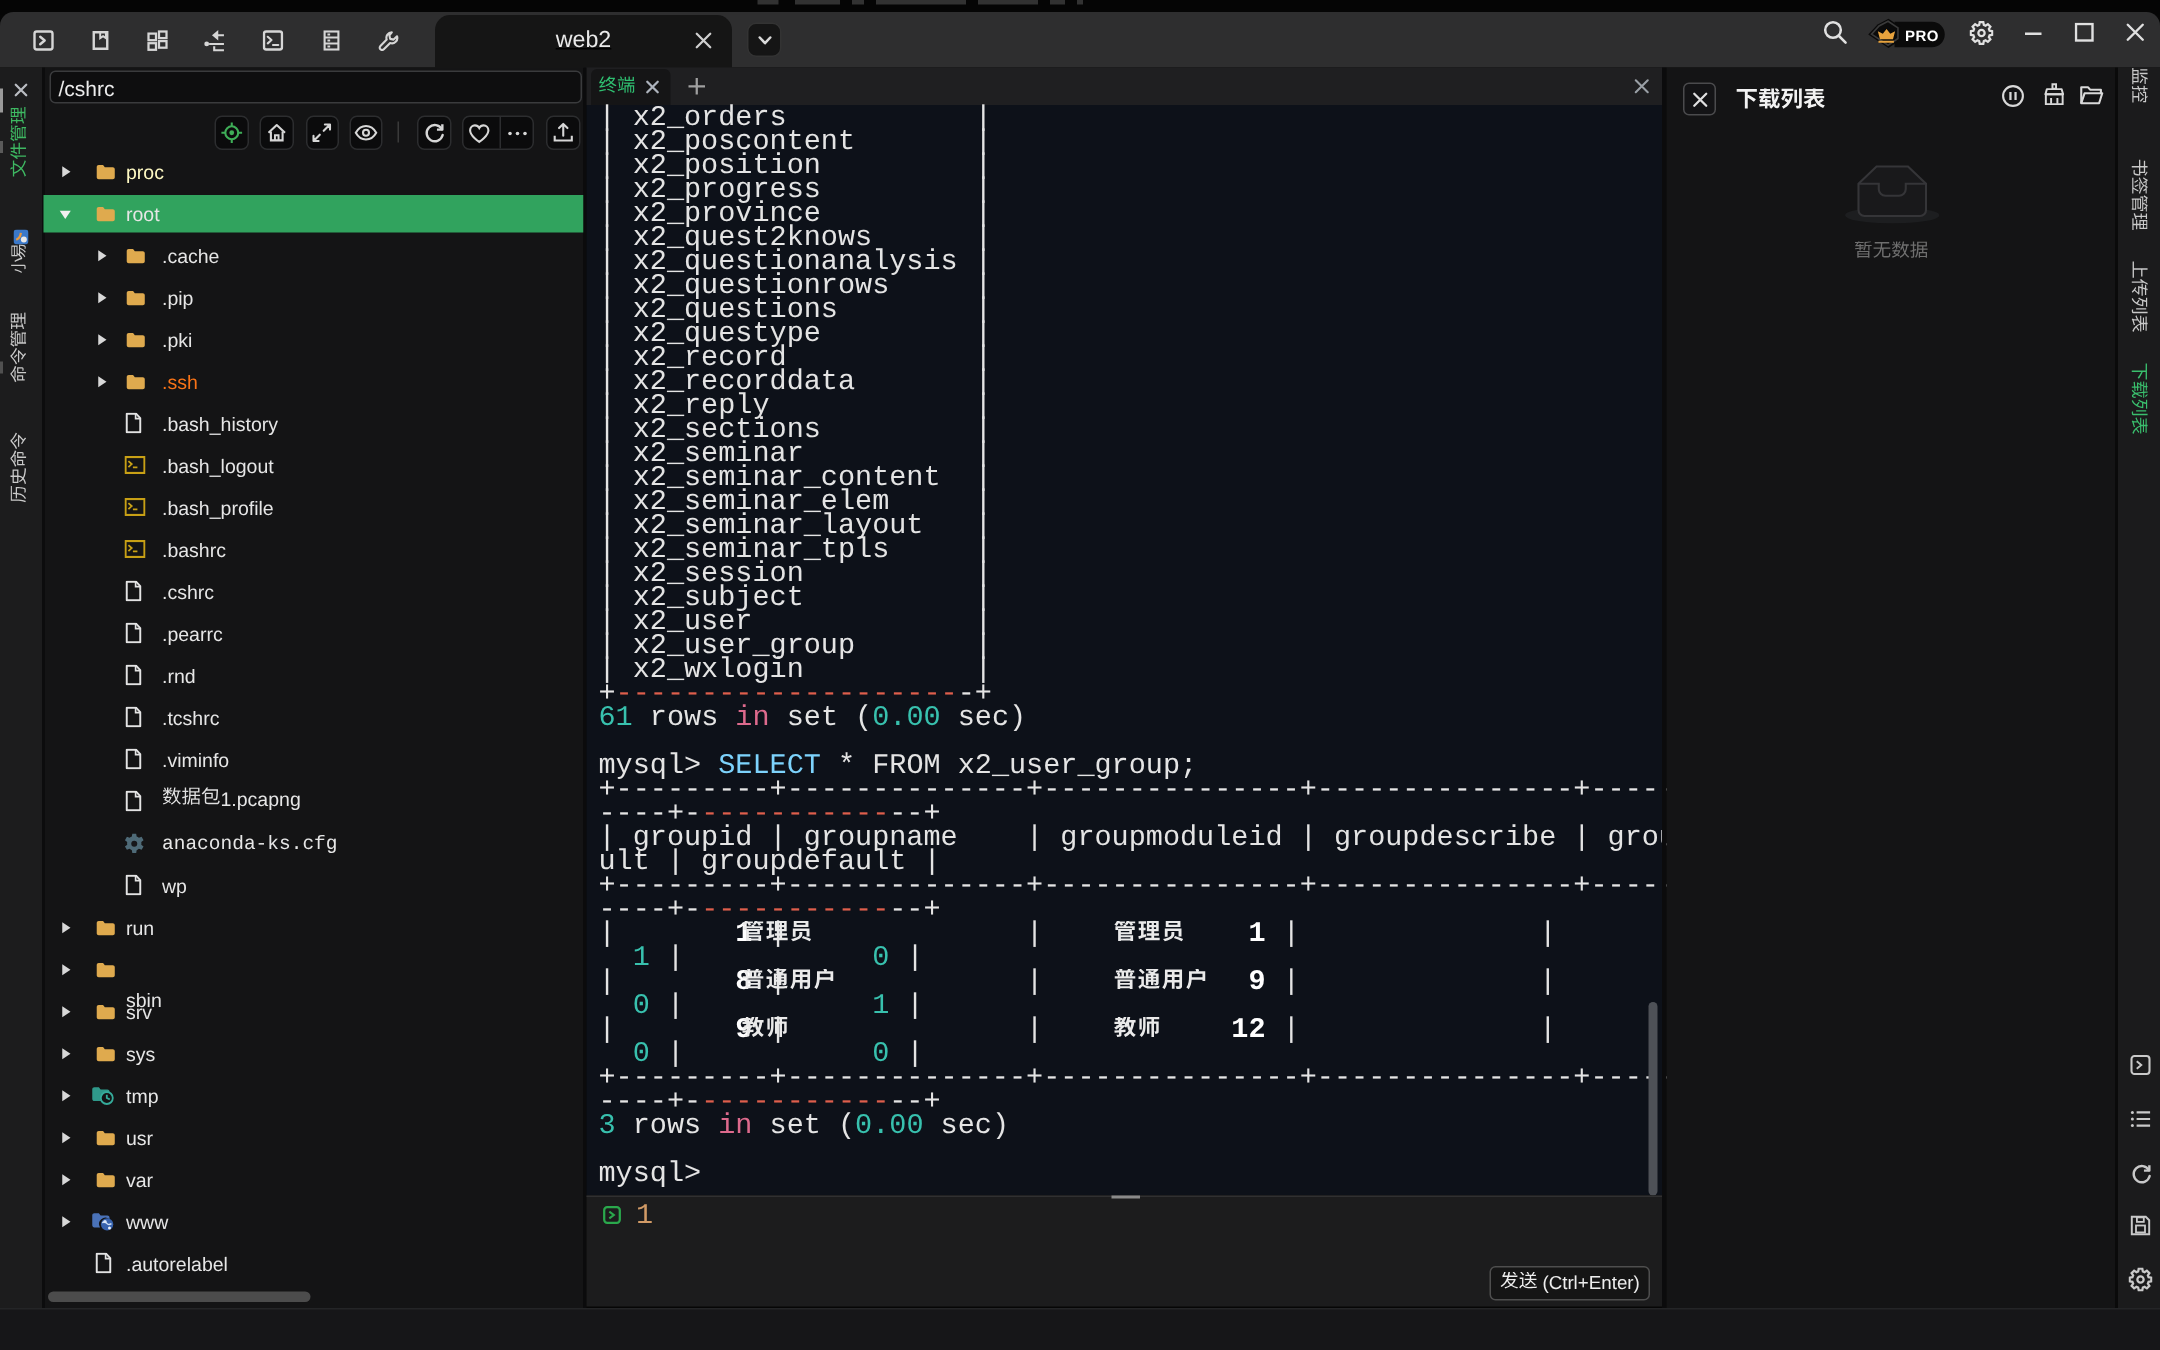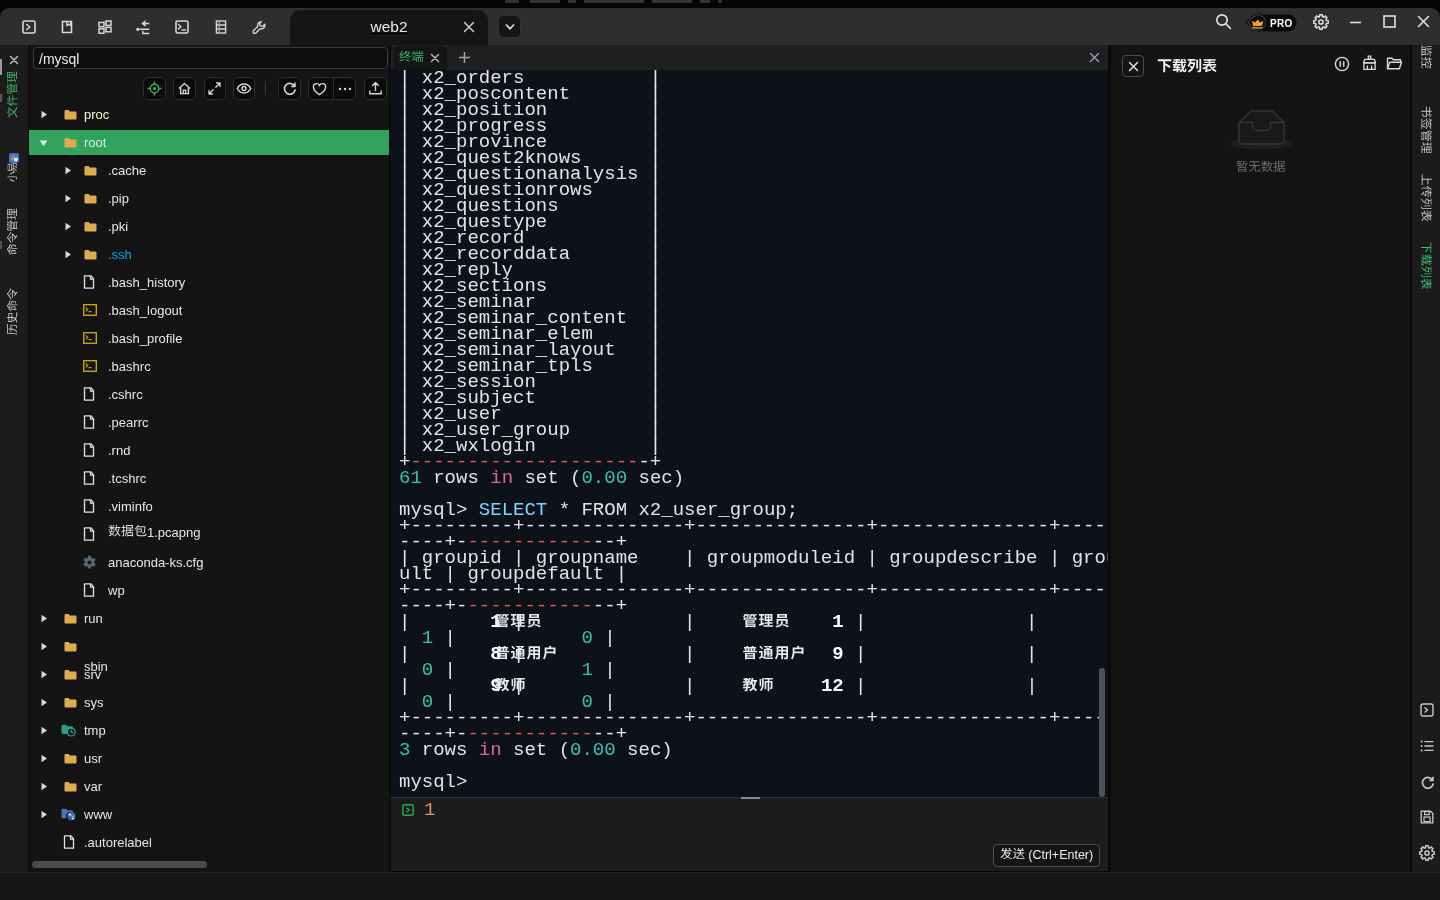--- a/index.html
+++ b/index.html
@@ -157,21 +157,21 @@
       <path transform="translate(23.6 9.44) scale(0.01180)" d="M505 -852C411 -718 219 -591 34 -542C50 -522 68 -491 78 -469C151 -493 226 -529 296 -571V-508H696V-575C765 -532 839 -497 911 -474C924 -496 948 -529 967 -546C808 -586 638 -683 547 -786L565 -809ZM304 -576C378 -622 447 -677 503 -735C555 -677 621 -622 694 -576ZM128 -425V3H197V-82H433V-425ZM197 -358H362V-149H197ZM539 -425V81H612V-357H804V-143C804 -131 800 -127 786 -126C772 -126 724 -126 668 -127C677 -106 687 -78 690 -57C766 -57 813 -57 841 -69C870 -82 877 -103 877 -143V-425Z"></path>
       <path transform="translate(35.4 9.44) scale(0.01180)" d="M400 -558C456 -513 522 -447 552 -404L609 -451C578 -494 509 -558 454 -601ZM168 -378V-306H712C655 -246 581 -173 513 -108C461 -143 407 -176 360 -204L307 -151C418 -83 562 19 630 85L687 22C659 -3 620 -34 576 -65C673 -160 781 -270 856 -349L800 -383L787 -378ZM510 -844C406 -702 217 -568 35 -491C56 -473 78 -447 90 -428C239 -498 390 -603 504 -722C617 -606 783 -492 918 -430C930 -451 956 -482 974 -498C832 -553 655 -666 551 -774L578 -808Z"></path>
     </svg>
   </div>
 <div class="a" style="left:0px;top:59px;width:2px;height:16px;background:#9a9a9a"></div>
 <div class="a" style="left:0px;top:94px;width:2px;height:8px;background:#5a5a5a"></div>
 <div class="a" style="left:0px;top:241px;width:2px;height:8px;background:#505050"></div>
 <div class="a" style="left:30px;top:45px;width:359px;height:827px;background:#141415"></div>
 <div class="a" style="left:32.5px;top:47px;width:355px;height:22px;background:#0e0e0f;border:1px solid #3a3b3d;border-radius:4px"></div>
 <div class="a" style="left:39px;top:51px;">
-    <div style="color:#ececec;font-size:14px">/mysql</div>
+    <div style="color:#ececec;font-size:14px">/cshrc</div>
   </div>
 <div class="btn" style="left:142.9px;top:76.5px;width:23.0px;height:23px">
     <svg width="15" height="15" viewBox="0 0 15 15">
       <circle cx="7.5" cy="7.5" r="4.3" fill="none" stroke="#3fae58" stroke-width="1.4"></circle>
       <circle cx="7.5" cy="7.5" r="1.6" fill="#3fae58"></circle>
       <path d="M7.5 0.6v2.6M7.5 11.8v2.6M0.6 7.5h2.6M11.8 7.5h2.6" stroke="#3fae58" stroke-width="1.4"></path>
     </svg>
   </div>
 <div class="btn" style="left:173.2px;top:76.5px;width:23.1px;height:23px">
     <svg width="15" height="15" viewBox="0 0 15 15">
@@ -289,21 +289,21 @@
     <svg width="8" height="9" viewBox="0 0 8 9">
       <path d="M1.5 0.8L7 4.5L1.5 8.2z" fill="#d8d8d8"></path>
     </svg>
   </div>
 <div class="a" style="left:84px;top:248.5px;">
     <svg width="13" height="11" viewBox="0 0 13.5 11">
       <path d="M0.5 2.2C0.5 1.4 1.1 0.8 1.9 0.8h3l1.2 1.5h5.5c.8 0 1.4.6 1.4 1.4v5.6c0 .8-.6 1.4-1.4 1.4H1.9c-.8 0-1.4-.6-1.4-1.4z" fill="#dfaa4e"></path>
     </svg>
   </div>
 <div class="a" style="left:108px;top:246.5px;">
-    <div style="color:#0ea5e9;font-size:13px;white-space:nowrap">.ssh</div>
+    <div style="color:#f97316;font-size:13px;white-space:nowrap">.ssh</div>
   </div>
 <div class="a" style="left:83px;top:275px;">
     <svg width="12" height="14" viewBox="0 0 12 14">
       <path d="M1.5 0.8h6.2l2.8 3v9.4H1.5z" fill="none" stroke="#e3e3e3" stroke-width="1.3" stroke-linejoin="round"></path>
       <path d="M7.4 0.9v3.2h3" fill="none" stroke="#e3e3e3" stroke-width="1.1"></path>
     </svg>
   </div>
 <div class="a" style="left:108px;top:274.5px;">
     <div style="color:#e6e6e6;font-size:13px;white-space:nowrap">.bash_history</div>
   </div>
@@ -394,21 +394,21 @@
         <path transform="translate(13.0 10.4) scale(0.01300)" d="M484 -238V81H550V40H858V77H927V-238H734V-362H958V-427H734V-537H923V-796H395V-494C395 -335 386 -117 282 37C299 45 330 67 344 79C427 -43 455 -213 464 -362H663V-238ZM468 -731H851V-603H468ZM468 -537H663V-427H467L468 -494ZM550 -22V-174H858V-22ZM167 -839V-638H42V-568H167V-349C115 -333 67 -319 29 -309L49 -235L167 -273V-14C167 0 162 4 150 4C138 5 99 5 56 4C65 24 75 55 77 73C140 74 179 71 203 59C228 48 237 27 237 -14V-296L352 -334L341 -403L237 -370V-568H350V-638H237V-839Z"></path>
         <path transform="translate(26.0 10.4) scale(0.01300)" d="M303 -845C244 -708 145 -579 35 -498C53 -485 84 -457 97 -443C158 -493 218 -559 271 -634H796C788 -355 777 -254 758 -230C749 -218 740 -216 724 -217C707 -216 667 -217 623 -220C634 -201 642 -171 644 -149C690 -146 734 -146 760 -149C787 -152 807 -160 824 -183C852 -219 862 -336 873 -670C874 -680 874 -705 874 -705H317C340 -743 360 -783 378 -823ZM269 -463H532V-300H269ZM195 -530V-81C195 32 242 59 400 59C435 59 741 59 780 59C916 59 945 21 961 -111C939 -115 907 -127 888 -139C878 -34 864 -12 778 -12C712 -12 447 -12 395 -12C288 -12 269 -26 269 -81V-233H605V-530Z"></path>
       </svg><span style="vertical-align:0px">1.pcapng</span></div>
   </div>
 <div class="a" style="left:82px;top:554.5px;">
     <svg width="15" height="15" viewBox="0 0 15 15">
       <path d="M6.2 0.8h2.6l.3 1.8a5 5 0 0 1 1.5.9l1.8-.6 1.3 2.2-1.5 1.2a5 5 0 0 1 0 1.8l1.5 1.2-1.3 2.2-1.8-.6a5 5 0 0 1-1.5.9l-.3 1.8H6.2l-.3-1.8a5 5 0 0 1-1.5-.9l-1.8.6L1.3 9.3l1.5-1.2a5 5 0 0 1 0-1.8L1.3 5.1l1.3-2.2 1.8.6a5 5 0 0 1 1.5-.9z" fill="#4e6a77"></path>
       <circle cx="7.5" cy="7.5" r="2" fill="#16171a"></circle>
     </svg>
   </div>
-<div class="a" style="left:108px;top:554.5px;">
+<div class="a" style="left:108px;top:554.5px;font-family:Liberation Mono, monospace;">
     <div style="color:#e6e6e6;font-size:13px;white-space:nowrap">anaconda-ks.cfg</div>
   </div>
 <div class="a" style="left:83px;top:583px;">
     <svg width="12" height="14" viewBox="0 0 12 14">
       <path d="M1.5 0.8h6.2l2.8 3v9.4H1.5z" fill="none" stroke="#e3e3e3" stroke-width="1.3" stroke-linejoin="round"></path>
       <path d="M7.4 0.9v3.2h3" fill="none" stroke="#e3e3e3" stroke-width="1.1"></path>
     </svg>
   </div>
 <div class="a" style="left:108px;top:582.5px;">
     <div style="color:#e6e6e6;font-size:13px;white-space:nowrap">wp</div>

